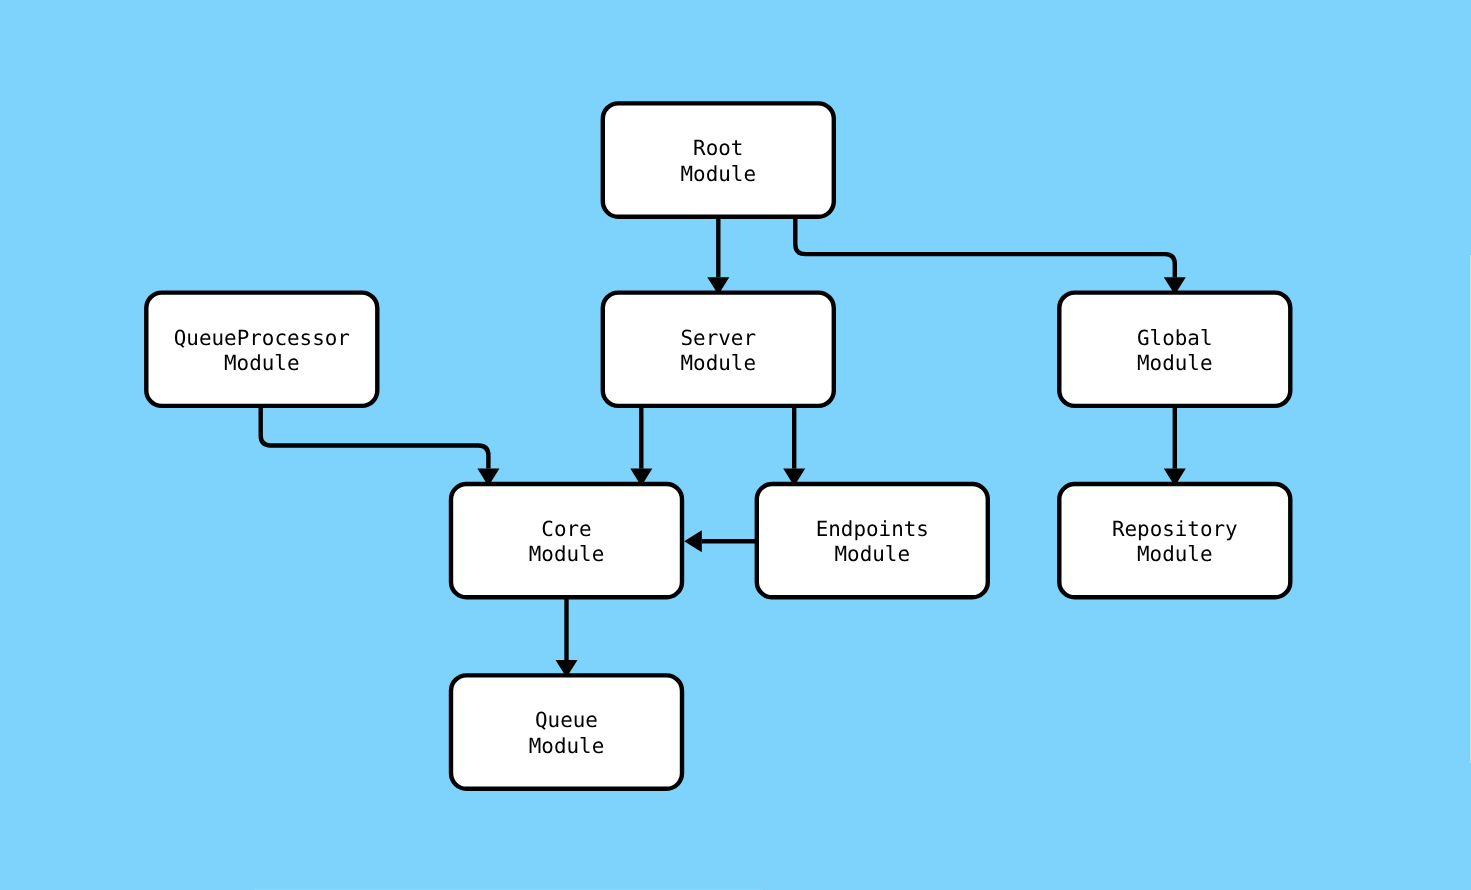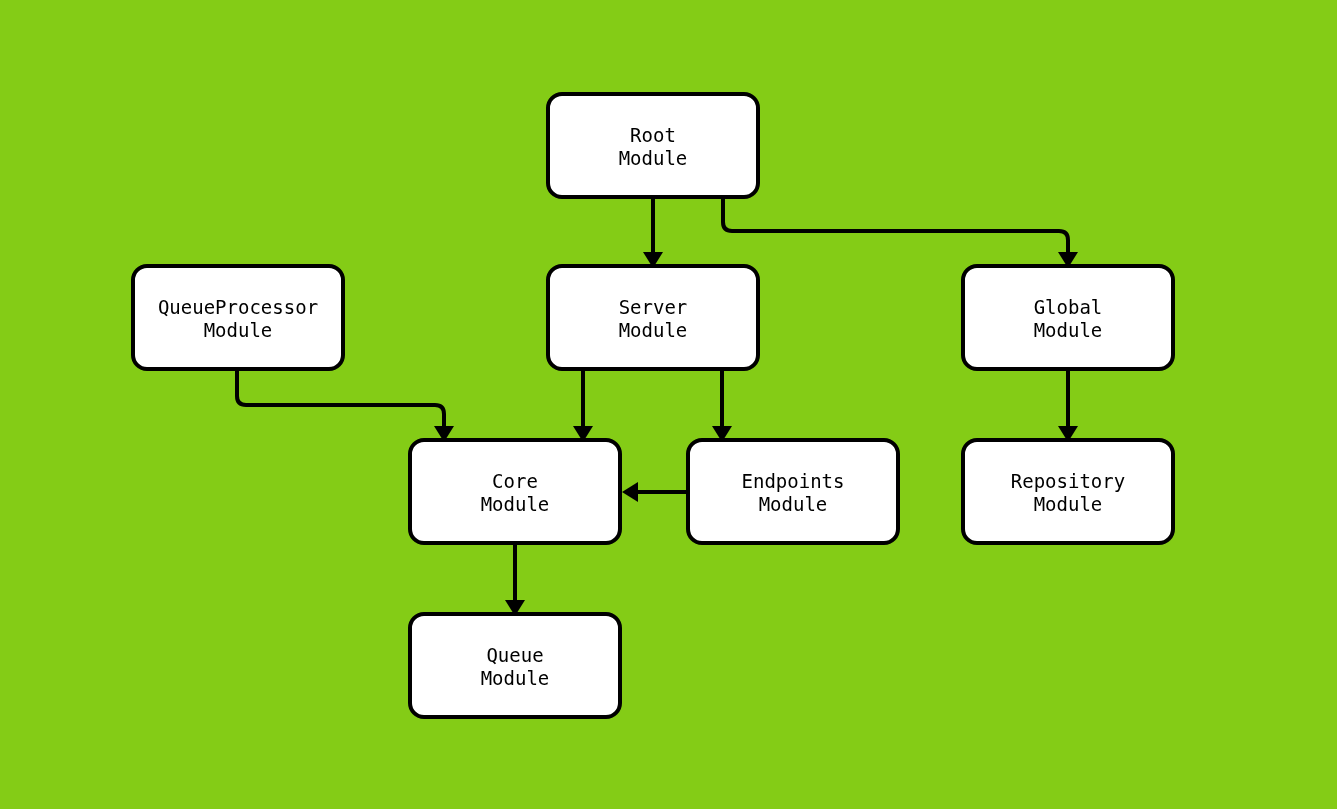--- a/index.html
+++ b/index.html
@@ -5,21 +5,21 @@
 <style>
   html, body {
     margin: 0;
     padding: 0;
     background: #ffffff;
   }
   #diagram-root {
     position: relative;
     width: 1337px;
     height: 809px;
-    background: #84cc16;
+    background: #7dd3fc;
     overflow: hidden;
     font-family: "DejaVu Sans Mono", "Liberation Mono", monospace;
   }
   svg.canvas {
     position: absolute;
     left: 0;
     top: 0;
     width: 1337px;
     height: 809px;
   }

